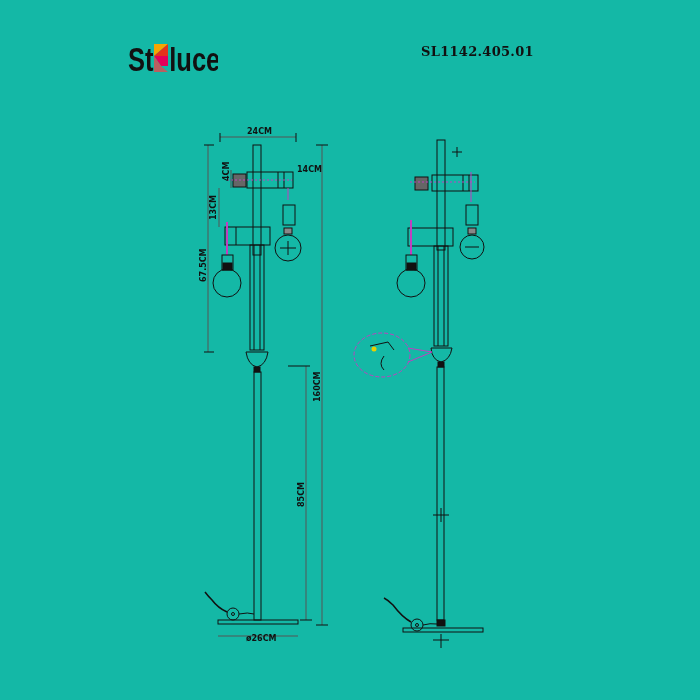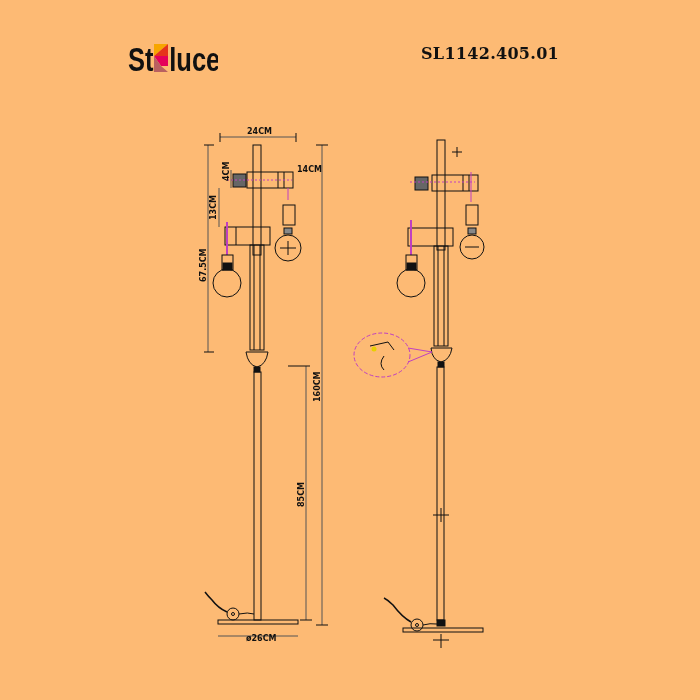--- a/index.html
+++ b/index.html
@@ -1,18 +1,18 @@
 <!DOCTYPE html>
 <html><head>
 <meta charset="utf-8">
 <style>
   html,body{margin:0;padding:0;background:#fff;}
-  #root{position:relative;width:700px;height:700px;overflow:hidden;background:#fdba74;font-family:"DejaVu Serif",serif;}
+  #root{position:relative;width:700px;height:700px;overflow:hidden;background:#14b8a6;font-family:"DejaVu Serif",serif;}
   .logo{position:absolute;left:128px;top:40px;width:90px;height:36px;}
-  .model{position:absolute;left:421px;top:44px;font-family:"DejaVu Serif",serif;font-weight:bold;font-size:16px;color:#111;letter-spacing:0.3px;}
+  .model{position:absolute;left:421px;top:44px;font-family:"DejaVu Serif",serif;font-weight:bold;font-size:13px;color:#111;letter-spacing:0.3px;}
   svg{position:absolute;left:0;top:0;}
   .dim{font-family:"DejaVu Sans",sans-serif;font-size:8px;fill:#111;font-weight:bold;}
 </style>
 </head>
 <body>
 
 <div id="root">
   <div class="logo">
     <svg width="90" height="36" viewBox="0 0 90 36">
       <polygon points="26,4 40,4 26,16" fill="#f7a600"></polygon>

